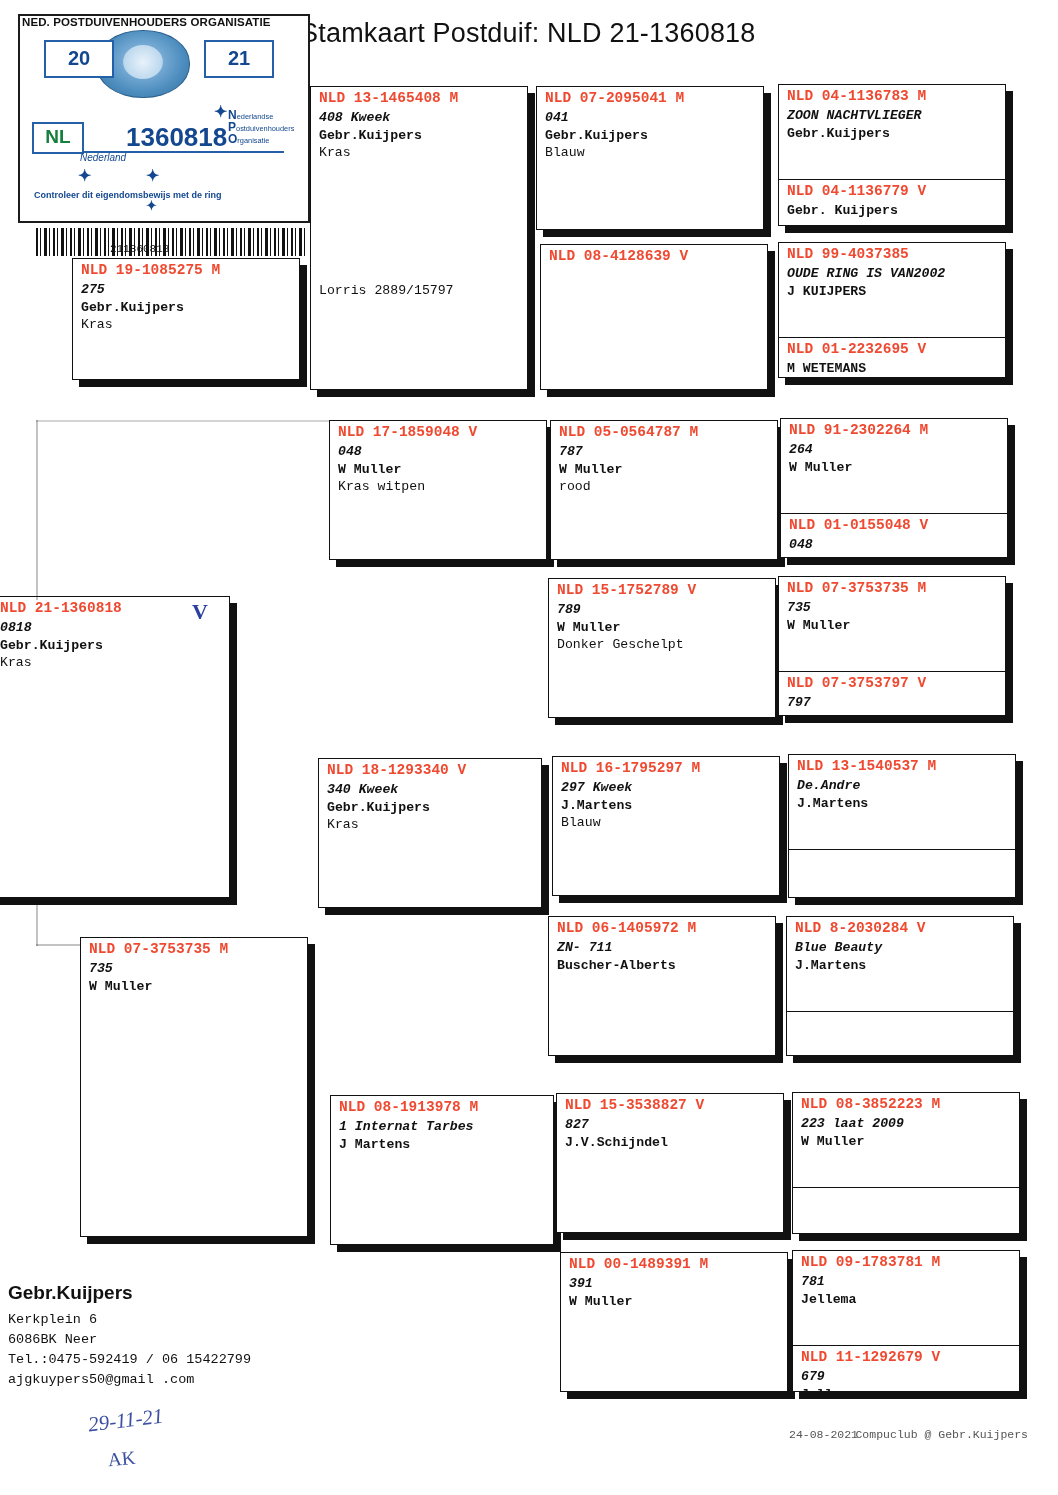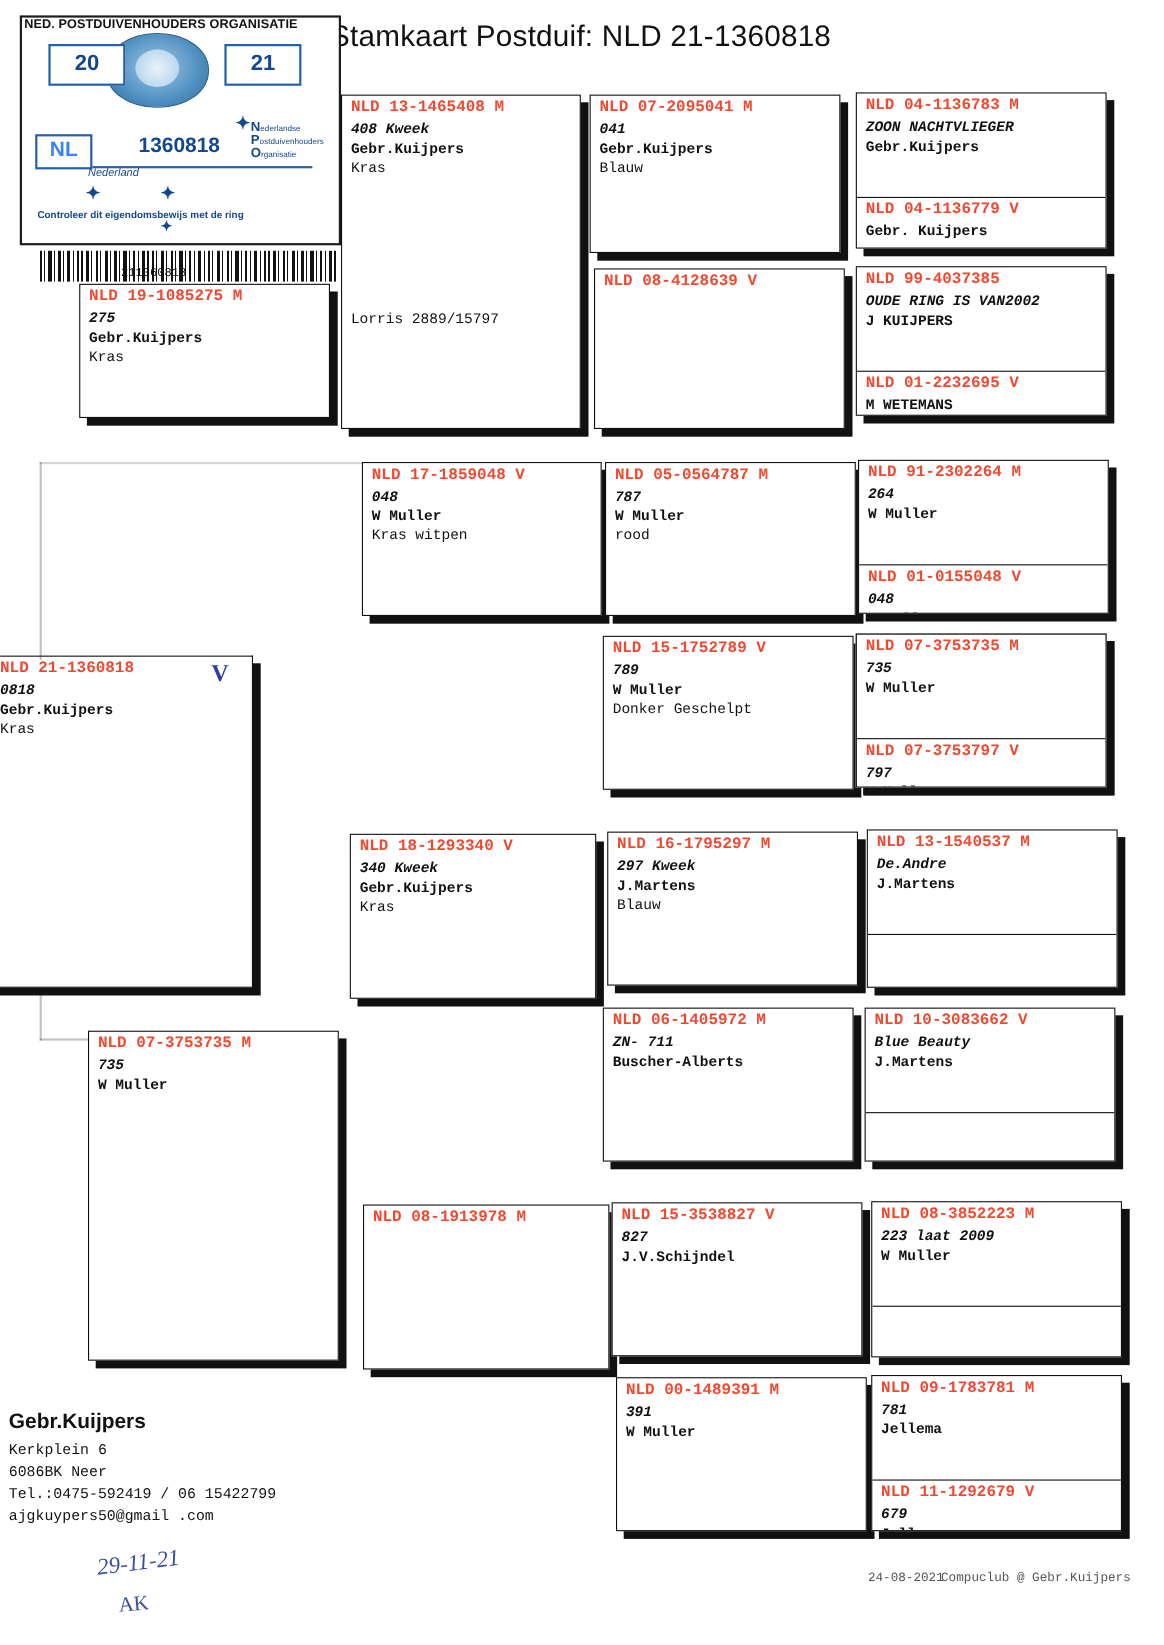--- a/index.html
+++ b/index.html
@@ -50,26 +50,26 @@
     background:#fff;
   }
   .yr.l{left:26px;} .yr.r{left:186px;}
   .stamp-title{
     position:absolute;left:4px;top:78px;width:278px;
     color:#13478f;font-size:19.5px;font-weight:bold;
     letter-spacing:-.3px;white-space:nowrap;
   }
   .nl-box{
     position:absolute;left:14px;top:108px;width:48px;height:28px;
-    border:2px solid #2360a8;color:#3b82f6;font-size:19px;font-weight:bold;
+    border:2px solid #2360a8;color:#15803d;font-size:19px;font-weight:bold;
     text-align:center;line-height:26px;background:#fff;
   }
   .ringnr{
     position:absolute;left:108px;top:108px;width:150px;
-    color:#13478f;font-size:19px;font-weight:bold;text-align:left;
+    color:#13478f;font-size:26px;font-weight:bold;text-align:left;
   }
   .ring-underline{
     position:absolute;left:66px;top:137px;width:200px;height:2px;background:#2360a8;
   }
   .nl-sub{
     position:absolute;left:62px;top:138px;font-size:10px;color:#13478f;font-style:italic;
   }
   .stamp-note{
     position:absolute;left:16px;top:176px;width:250px;
     font-size:9px;font-weight:bold;color:#13478f;white-space:nowrap;
@@ -246,20 +246,25 @@
     <div class="ring">NLD 18-1293340 V</div>
     <div class="lines">
       <div class="ln it">340 Kweek</div>
       <div class="ln bold">Gebr.Kuijpers</div>
       <div class="ln">Kras</div>
     </div>
   </div>
 
   <div class="card" style="left:330px;top:1095px;width:224px;height:150px;">
     <div class="ring">NLD 08-1913978 M</div>
+    <div class="lines">
+      <div class="ln it">1 Internat Tarbes</div>
+      <div class="ln bold">J Martens</div>
+      <div class="ln"></div>
+    </div>
   </div>
 
   <div class="card" style="left:536px;top:86px;width:228px;height:144px;">
     <div class="ring">NLD 07-2095041 M</div>
     <div class="lines">
       <div class="ln it">041</div>
       <div class="ln bold">Gebr.Kuijpers</div>
       <div class="ln">Blauw</div>
     </div>
   </div>
@@ -542,21 +547,21 @@
       <div class="ln bold">J.Martens</div>
     </div>
     <div class="ring sep"></div>
     <div class="lines">
       <div class="ln it"></div>
       <div class="ln bold"></div>
     </div>
   </div>
 
   <div class="card" style="left:786px;top:916px;width:228px;height:140px;">
-    <div class="ring">NLD 10-3083662 V</div>
+    <div class="ring">NLD 8-2030284 V</div>
     <div class="lines">
       <div class="ln it">Blue Beauty</div>
       <div class="ln bold">J.Martens</div>
     </div>
     <div class="ring sep"></div>
     <div class="lines">
       <div class="ln it"></div>
       <div class="ln bold"></div>
     </div>
   </div>

